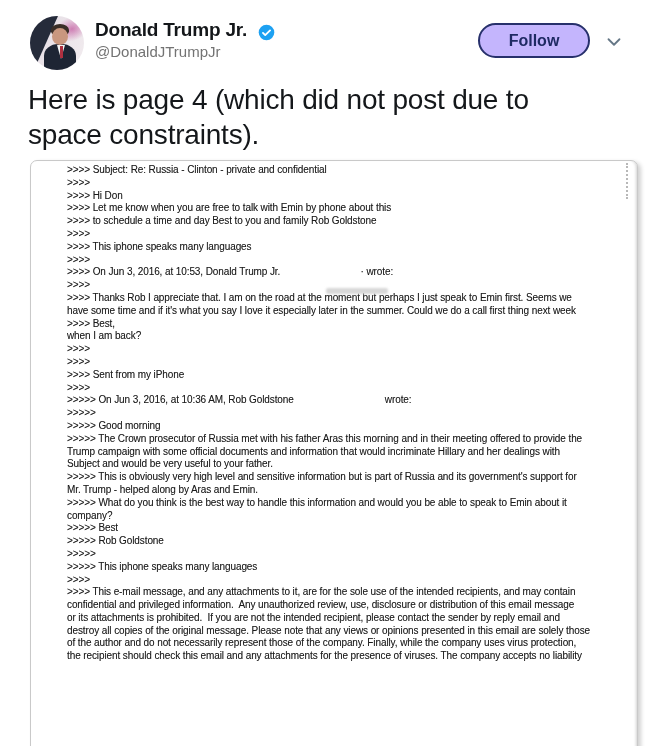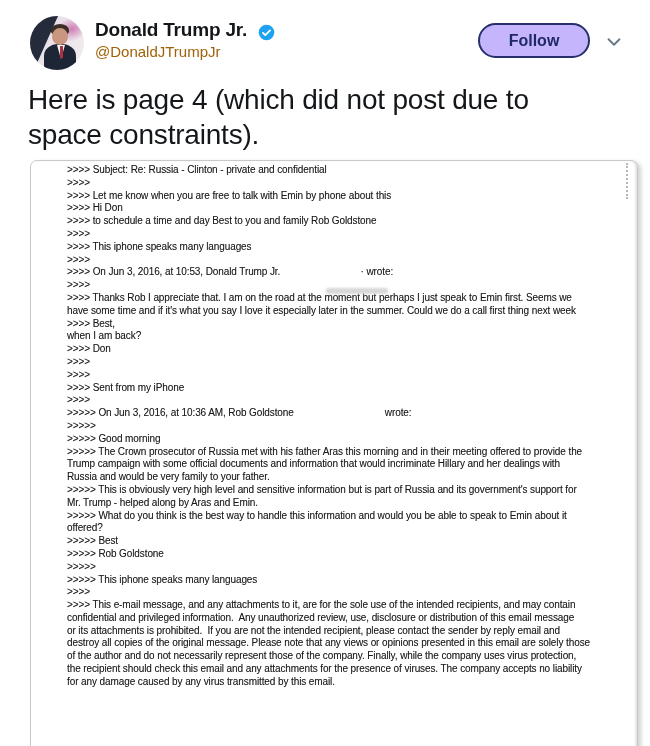--- a/index.html
+++ b/index.html
@@ -22,21 +22,21 @@
   .av-hair{position:absolute;left:21px;top:8px;width:18px;height:12px;border-radius:50% 50% 40% 40%;background:#3a2e27;}
   .av-face{position:absolute;left:22px;top:12px;width:16px;height:17px;border-radius:50%;background:#c9977f;}
   .av-suit{position:absolute;left:14px;top:28px;width:32px;height:26px;border-radius:45% 45% 0 0;background:#1e2534;}
   .av-shirt{position:absolute;left:27px;top:29px;width:8px;height:14px;background:#f3f3f3;clip-path:polygon(0 0,100% 0,50% 100%);}
   .av-tie{position:absolute;left:30px;top:30px;width:3px;height:12px;background:#b03040;}
   .display-name{
     position:absolute;left:95px;top:19px;font-size:19px;font-weight:bold;color:#14171a;
     letter-spacing:-0.2px;cursor:pointer;white-space:nowrap;
   }
   .verified{position:absolute;left:258px;top:24px;width:17px;height:17px;}
-  .handle{position:absolute;left:95px;top:43px;font-size:15px;color:#a16207;cursor:pointer;}
+  .handle{position:absolute;left:95px;top:43px;font-size:15px;color:#737373;cursor:pointer;}
   .follow-btn{
     position:absolute;left:478px;top:23px;width:112px;height:35px;box-sizing:border-box;
     border:2px solid #27306b;border-radius:17.5px;background:#c4b5fd;color:#1f2a63;
     font-family:"Liberation Sans", sans-serif;font-size:16px;font-weight:bold;
     display:flex;align-items:center;justify-content:center;cursor:pointer;
   }
   .caret{position:absolute;left:603px;top:31px;width:22px;height:22px;cursor:pointer;}
   
   .tweet-text{
     position:absolute;left:28px;top:82px;width:580px;
@@ -98,55 +98,53 @@
     </svg>
   </span>
 </div>
 
 <div class="tweet-text">Here is page 4 (which did not post due to space constraints).</div>
 
 <div class="email-card">
   <div class="email-text">
       <div class="email-line">&gt;&gt;&gt;&gt; Subject: Re: Russia - Clinton - private and confidential</div>
       <div class="email-line">&gt;&gt;&gt;&gt;</div>
+      <div class="email-line">&gt;&gt;&gt;&gt; Hi Don</div>
       <div class="email-line">&gt;&gt;&gt;&gt; Let me know when you are free to talk with Emin by phone about this</div>
-      <div class="email-line">&gt;&gt;&gt;&gt; Hi Don</div>
       <div class="email-line">&gt;&gt;&gt;&gt; to schedule a time and day Best to you and family Rob Goldstone</div>
       <div class="email-line">&gt;&gt;&gt;&gt;</div>
       <div class="email-line">&gt;&gt;&gt;&gt; This iphone speaks many languages</div>
       <div class="email-line">&gt;&gt;&gt;&gt;</div>
       <div class="email-line">&gt;&gt;&gt;&gt; On Jun 3, 2016, at 10:53, Donald Trump Jr.                              · wrote:</div>
       <div class="email-line">&gt;&gt;&gt;&gt;</div>
       <div class="email-line">&gt;&gt;&gt;&gt; Thanks Rob I appreciate that. I am on the road at the moment but perhaps I just speak to Emin first. Seems we</div>
       <div class="email-line">have some time and if it's what you say I love it especially later in the summer. Could we do a call first thing next week</div>
       <div class="email-line">&gt;&gt;&gt;&gt; Best,</div>
       <div class="email-line">when I am back?</div>
-      <div class="email-line">&gt;&gt;&gt;&gt; Don</div>
       <div class="email-line">&gt;&gt;&gt;&gt;</div>
       <div class="email-line">&gt;&gt;&gt;&gt;</div>
       <div class="email-line">&gt;&gt;&gt;&gt; Sent from my iPhone</div>
       <div class="email-line">&gt;&gt;&gt;&gt;</div>
       <div class="email-line">&gt;&gt;&gt;&gt;&gt; On Jun 3, 2016, at 10:36 AM, Rob Goldstone                                  wrote:</div>
       <div class="email-line">&gt;&gt;&gt;&gt;&gt;</div>
       <div class="email-line">&gt;&gt;&gt;&gt;&gt; Good morning</div>
       <div class="email-line">&gt;&gt;&gt;&gt;&gt; The Crown prosecutor of Russia met with his father Aras this morning and in their meeting offered to provide the</div>
       <div class="email-line">Trump campaign with some official documents and information that would incriminate Hillary and her dealings with</div>
-      <div class="email-line">Russia and would be very family to your father.</div>
+      <div class="email-line">Subject and would be very useful to your father.</div>
       <div class="email-line">&gt;&gt;&gt;&gt;&gt; This is obviously very high level and sensitive information but is part of Russia and its government's support for</div>
       <div class="email-line">Mr. Trump - helped along by Aras and Emin.</div>
       <div class="email-line">&gt;&gt;&gt;&gt;&gt; What do you think is the best way to handle this information and would you be able to speak to Emin about it</div>
-      <div class="email-line">offered?</div>
+      <div class="email-line">company?</div>
       <div class="email-line">&gt;&gt;&gt;&gt;&gt; Best</div>
       <div class="email-line">&gt;&gt;&gt;&gt;&gt; Rob Goldstone</div>
       <div class="email-line">&gt;&gt;&gt;&gt;&gt;</div>
       <div class="email-line">&gt;&gt;&gt;&gt;&gt; This iphone speaks many languages</div>
       <div class="email-line">&gt;&gt;&gt;&gt;</div>
       <div class="email-line">&gt;&gt;&gt;&gt; This e-mail message, and any attachments to it, are for the sole use of the intended recipients, and may contain</div>
       <div class="email-line">confidential and privileged information.  Any unauthorized review, use, disclosure or distribution of this email message</div>
       <div class="email-line">or its attachments is prohibited.  If you are not the intended recipient, please contact the sender by reply email and</div>
       <div class="email-line">destroy all copies of the original message. Please note that any views or opinions presented in this email are solely those</div>
       <div class="email-line">of the author and do not necessarily represent those of the company. Finally, while the company uses virus protection,</div>
       <div class="email-line">the recipient should check this email and any attachments for the presence of viruses. The company accepts no liability</div>
-      <div class="email-line">for any damage caused by any virus transmitted by this email.</div>
     </div>
   <div class="scan-dots"></div>
   <div class="redaction-smudge"></div>
 </div>
 
 </body></html>

